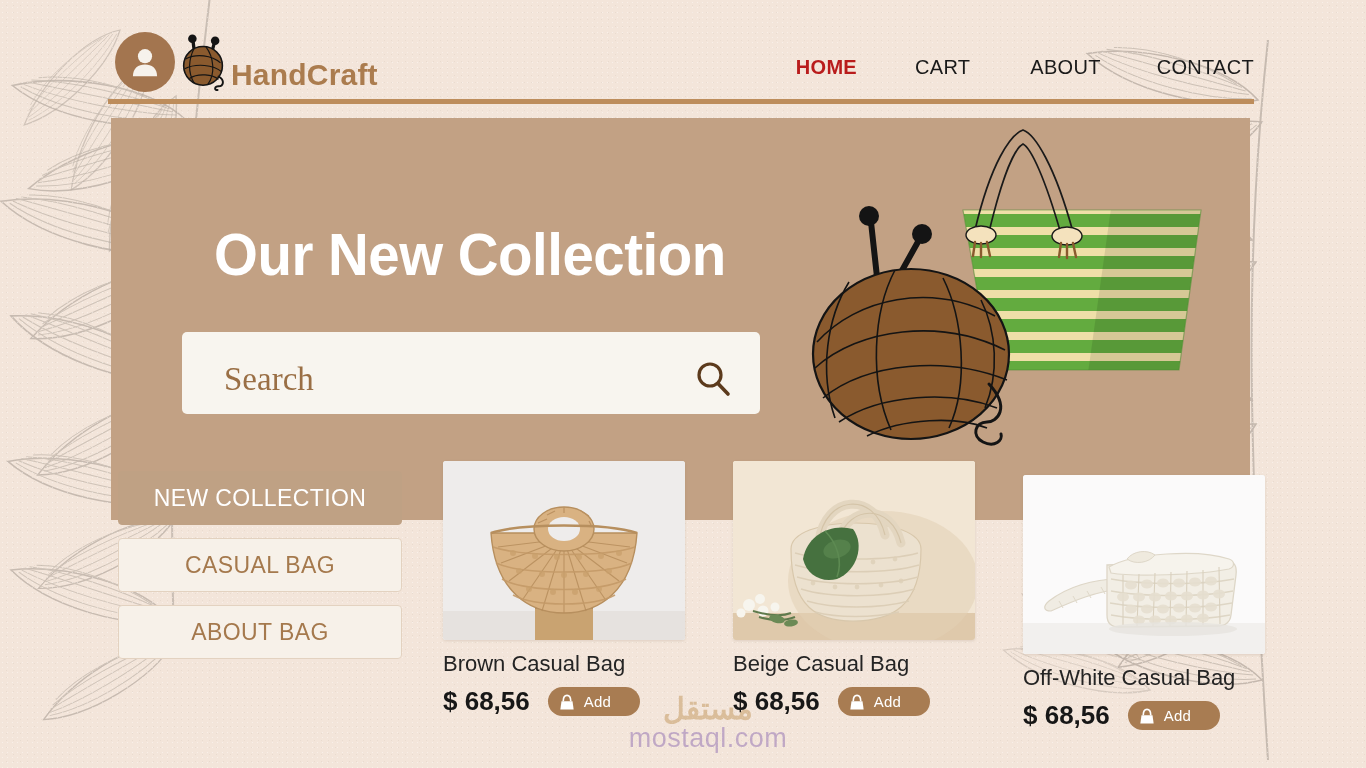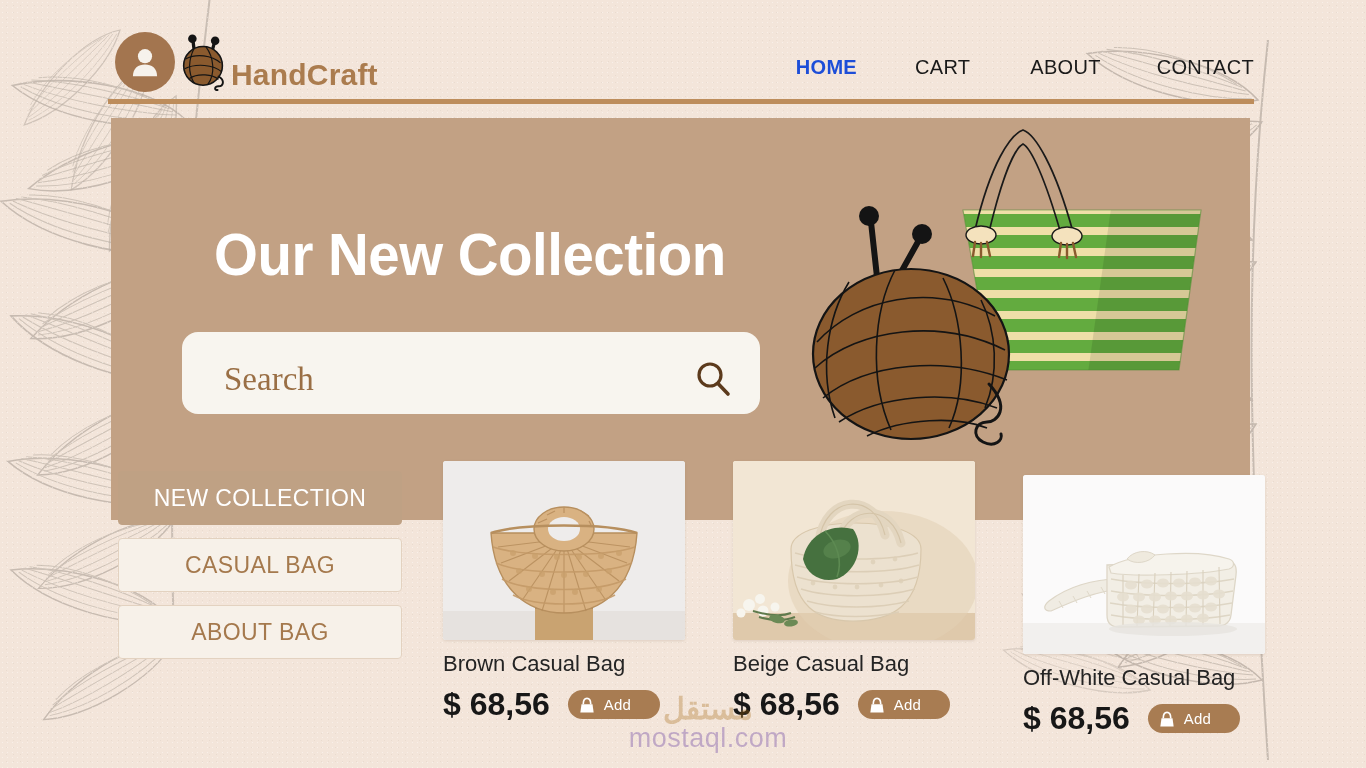--- a/index.html
+++ b/index.html
@@ -73,21 +73,21 @@
     align-items: baseline;
   }
   .nav-link {
     font-size: 20px;
     color: #1a1a1a;
     letter-spacing: .3px;
     white-space: nowrap;
     cursor: pointer;
   }
   .nav-link.active {
-    color: #1d4ed8;
+    color: #b91c1c;
     font-weight: bold;
   }
   .nav-gap-1 { margin-right: 58px; }
   .nav-gap-2 { margin-right: 60px; }
   .nav-gap-3 { margin-right: 56px; }
 
   #header-rule {
     position: absolute;
     left: 108px; top: 99px;
     width: 1146px; height: 5px;
@@ -117,21 +117,21 @@
     white-space: nowrap;
     font-family: "Liberation Sans", sans-serif;
     transform: scaleX(.94);
     transform-origin: left center;
   }
   #searchbox {
     position: absolute;
     left: 71px; top: 214px;
     width: 578px; height: 82px;
     background: #f8f5ef;
-    border-radius: 16px;
+    border-radius: 5px;
     display: flex;
     align-items: center;
     padding: 12px 26px 0 42px;
     cursor: text;
   }
   #search-input {
     flex: 1;
     border: none;
     outline: none;
     background: transparent;
@@ -203,21 +203,21 @@
     color: #242424;
     white-space: nowrap;
   }
   .product-row {
     margin-top: 9px;
     display: flex;
     align-items: center;
     gap: 18px;
   }
   .product-price {
-    font-size: 32px;
+    font-size: 26px;
     font-weight: bold;
     color: #171717;
     white-space: nowrap;
   }
   .add-btn {
     height: 29px;
     min-width: 92px;
     border-radius: 15px;
     background: #a87c52;
     border: none;

